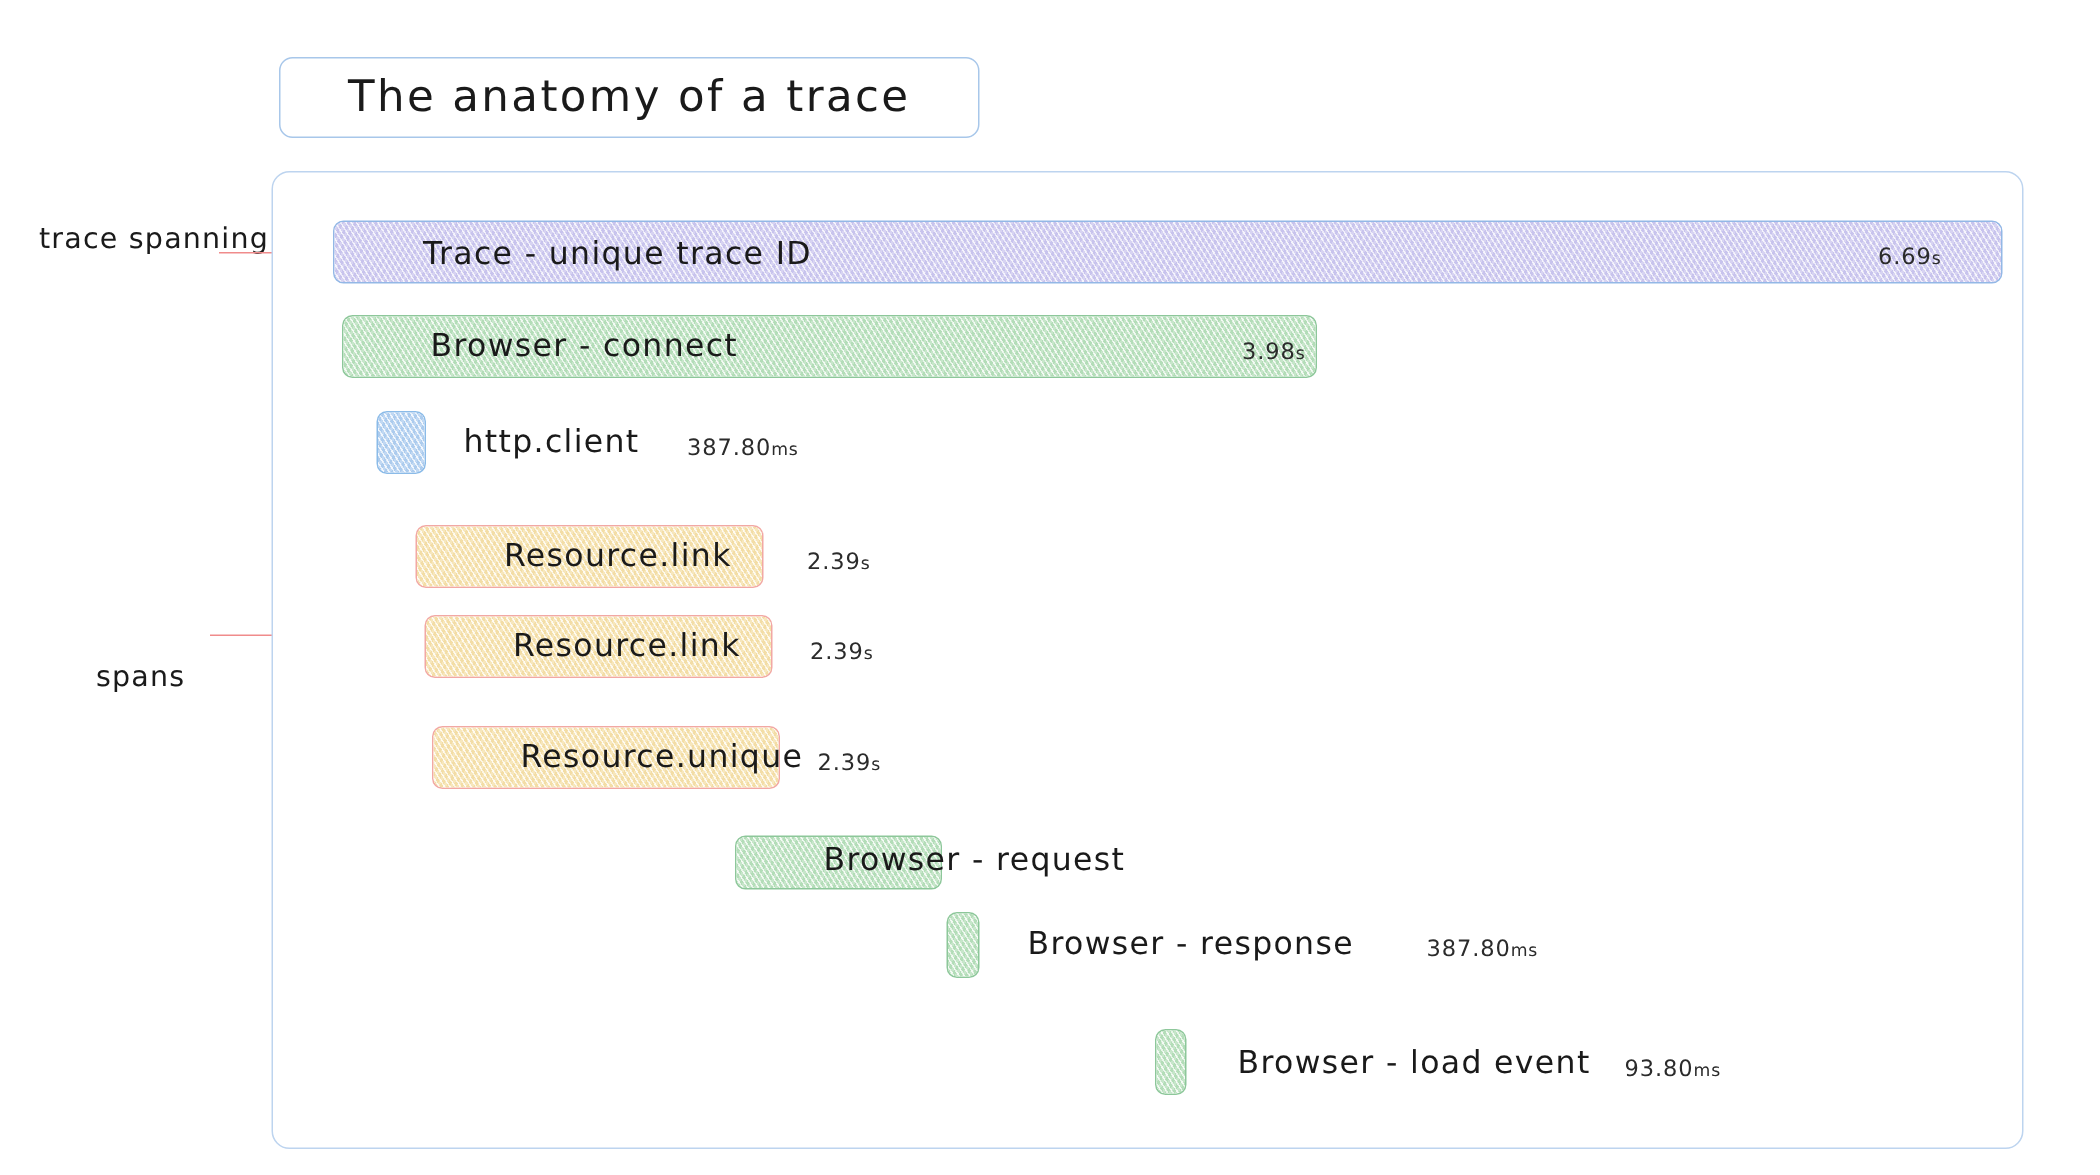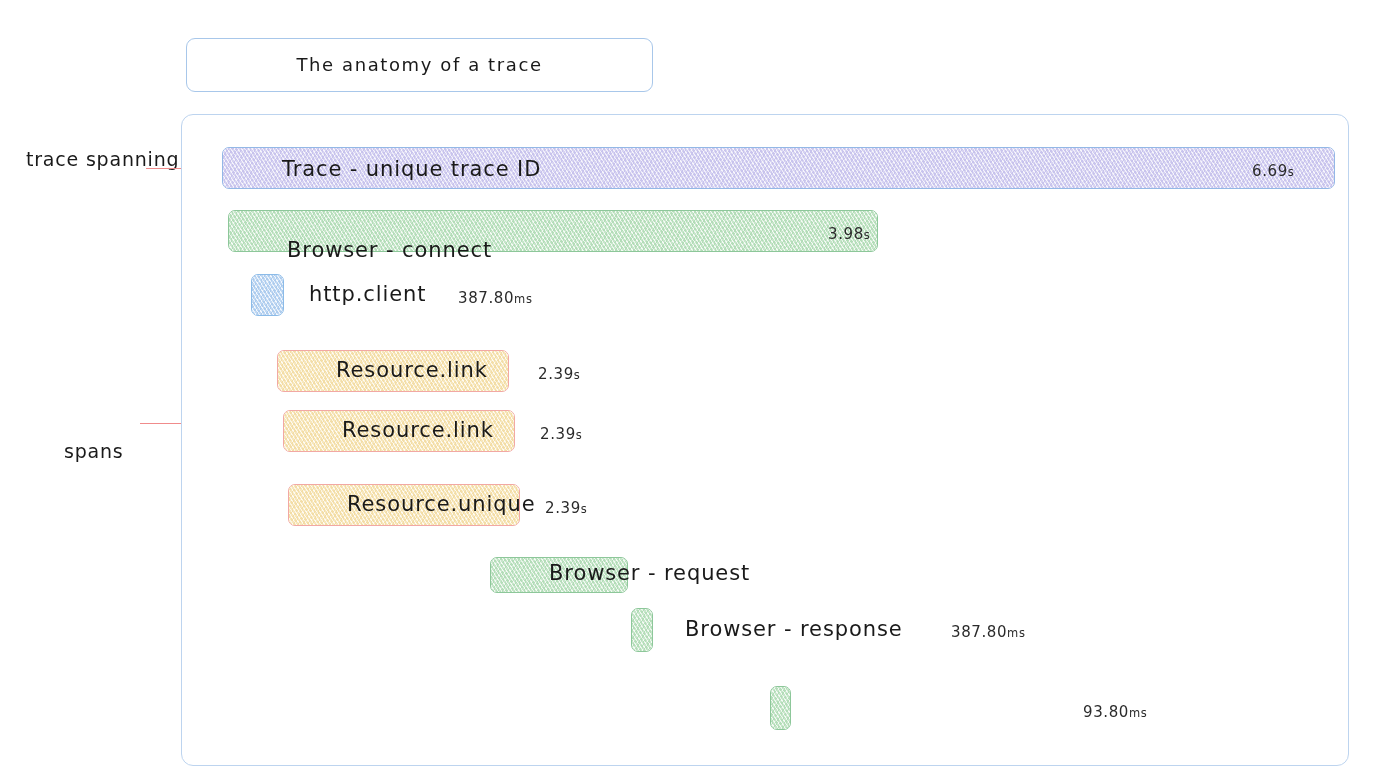--- a/index.html
+++ b/index.html
@@ -39,21 +39,21 @@
     border-radius: 9px;
     background: #ffffff;
     box-sizing: border-box;
   }
   #title-card .title-text {
     position: absolute;
     left: 0; right: 0;
     top: 50%;
     transform: translateY(-52%);
     text-align: center;
-    font-size: 18px;
+    font-size: 29px;
     letter-spacing: 1.6px;
   }
 
   
   #trace-frame {
     position: absolute;
     left: 181px;
     top: 114px;
     width: 1168px;
     height: 652px;
@@ -181,21 +181,21 @@
     <div class="fill hatch-purple"></div>
   </div>
   <div class="hand bar-label" style="left:238px; top:157px;">Trace - unique trace ID</div>
   <div class="hand dur" style="left:1252px; top:162px;">
     <span>6.69</span><span class="unit">s</span>
   </div>
 
   <div class="bar brd-green" style="left:228px; top:210px; width:650px; height:42px;">
     <div class="fill hatch-green"></div>
   </div>
-  <div class="hand bar-label" style="left:243px; top:218px;margin-top:20px;">Browser - connect</div>
+  <div class="hand bar-label" style="left:243px; top:218px;">Browser - connect</div>
   <div class="hand dur" style="left:828px; top:225px;">
     <span>3.98</span><span class="unit">s</span>
   </div>
 
   <div class="bar brd-blue" style="left:251px; top:274px; width:33px; height:42px;">
     <div class="fill hatch-blue"></div>
   </div>
   <div class="hand bar-label" style="left:265px; top:282px;">http.client</div>
   <div class="hand dur" style="left:458px; top:289px;">
     <span>387.80</span><span class="unit">ms</span>
@@ -234,17 +234,18 @@
     <div class="fill hatch-green"></div>
   </div>
   <div class="hand bar-label" style="left:641px; top:617px;">Browser - response</div>
   <div class="hand dur" style="left:951px; top:623px;">
     <span>387.80</span><span class="unit">ms</span>
   </div>
 
   <div class="bar brd-green" style="left:770px; top:686px; width:21px; height:44px;">
     <div class="fill hatch-green"></div>
   </div>
+  <div class="hand bar-label" style="left:781px; top:696px;">Browser - load event</div>
   <div class="hand dur" style="left:1083px; top:703px;">
     <span>93.80</span><span class="unit">ms</span>
   </div>
 
 </div>
 
 </body></html>

